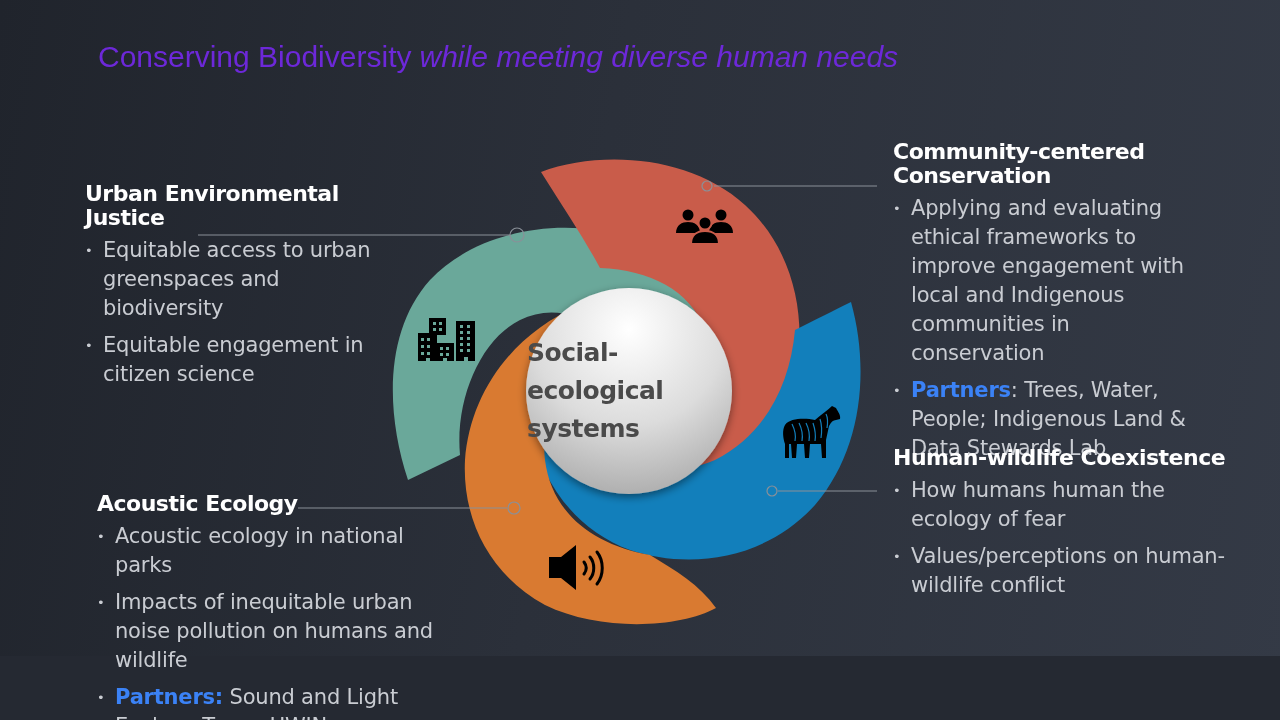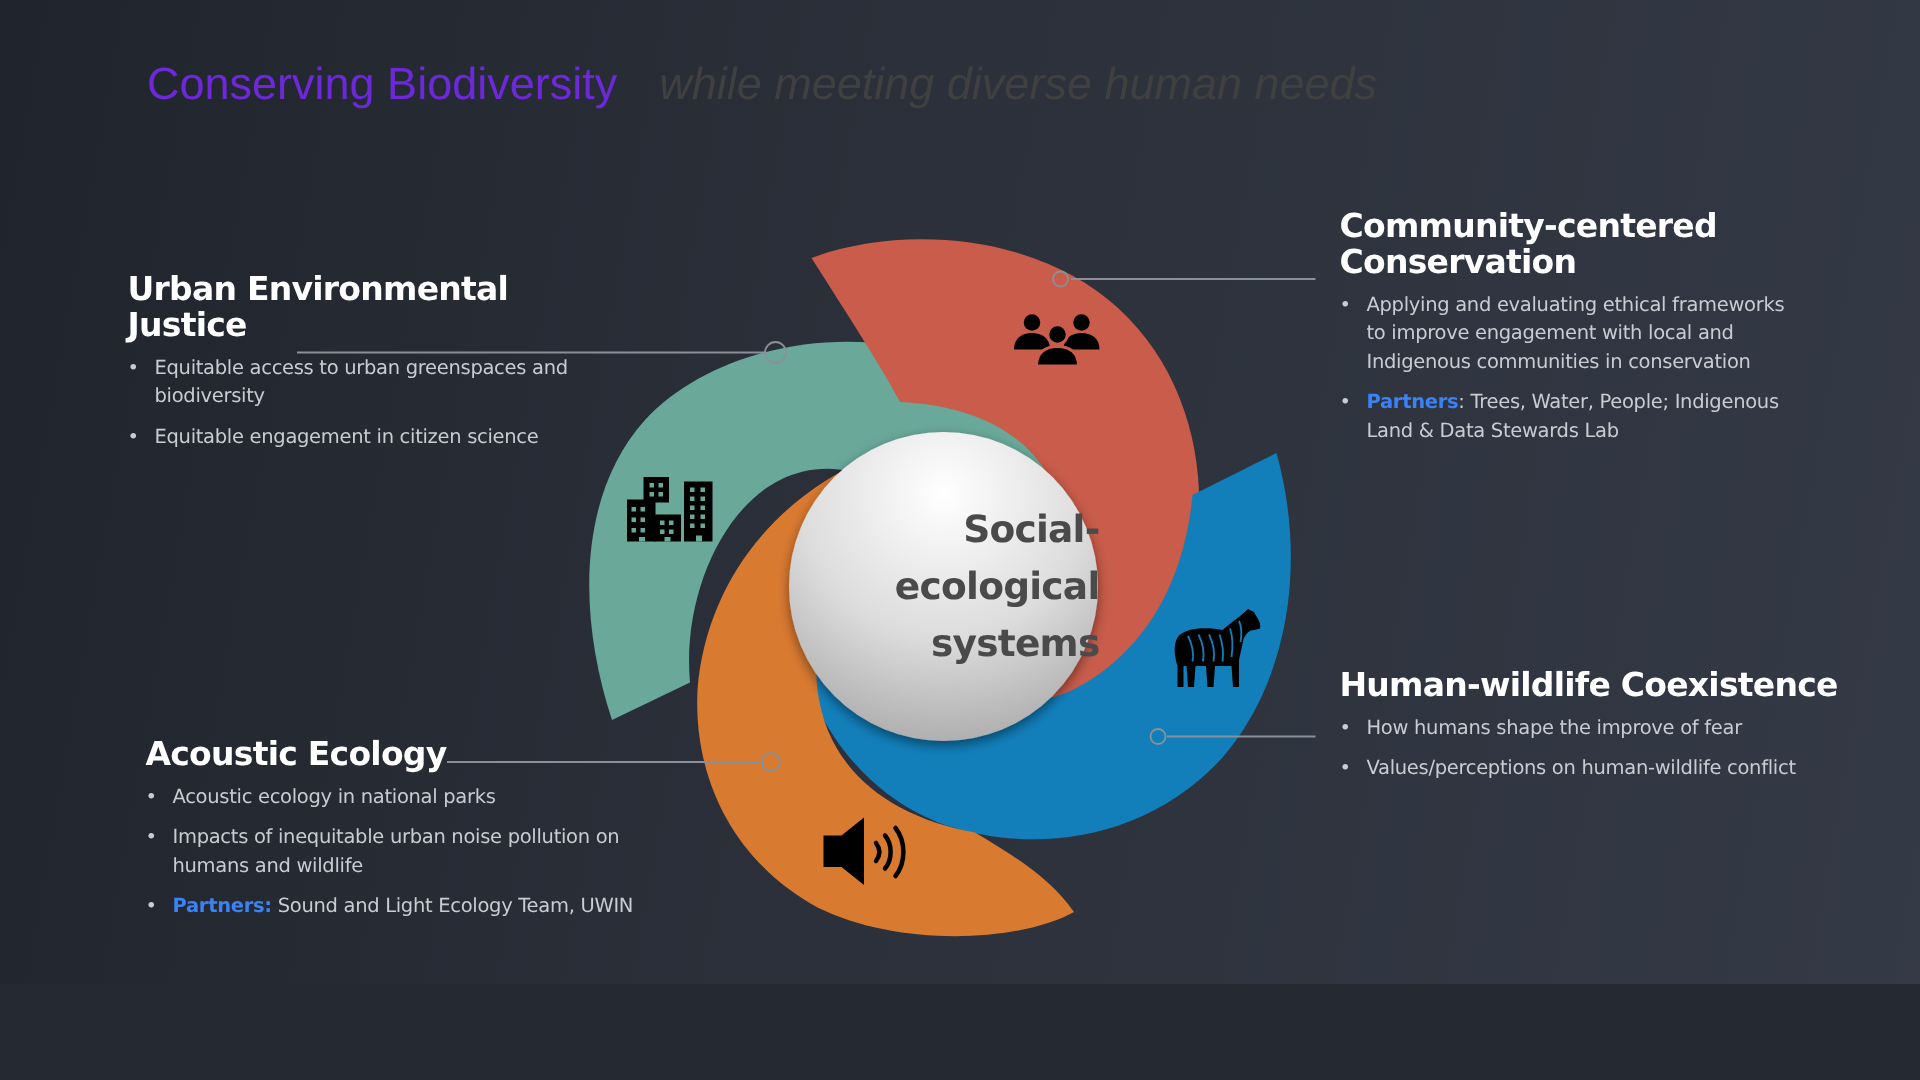--- a/index.html
+++ b/index.html
@@ -10,47 +10,47 @@
   }
   .band-bottom {
     position: absolute; left: 0; top: 656px; width: 1280px; height: 64px;
     background: #252932;
   }
   .title {
     position: absolute; left: 98px; top: 40px; font-size: 30px; white-space: nowrap;
     font-family: "Liberation Sans", sans-serif;
   }
   .title .t-main { color: #6d28d9; }
-  .title .t-sub { color: #404040; font-style: italic; margin-left: 28px; }
+  .title .t-sub { color: #6d28d9; font-style: italic; margin-left: 8px; }
 
   .section { position: absolute; color: #ffffff; }
   .section h2 {
     margin: 0; font-size: 22px; font-weight: bold; line-height: 24px; color: #ffffff;
     font-family: "DejaVu Sans", sans-serif; letter-spacing: -0.5px;
   }
   .section ul { list-style: none; margin: 6px 0 0 0; padding: 0; }
   .section li {
-    position: relative; padding-left: 18px; color: #c9ccd2; font-size: 13px;
-    line-height: 19px; margin-bottom: 8px; font-family: "DejaVu Sans", sans-serif;
+    position: relative; padding-left: 18px; color: #c9ccd2; font-size: 21px;
+    line-height: 29px; margin-bottom: 8px; font-family: "DejaVu Sans", sans-serif;
     letter-spacing: -0.2px;
   }
   .section li::before {
     content: "\2022"; position: absolute; left: 0; top: 0; color: #c9ccd2; font-size: 13px;
   }
   .section li b { color: #3b82f6; font-weight: bold; }
 
   #sec-uej { left: 85px; top: 182px; width: 300px; }
   #sec-ccc { left: 893px; top: 140px; width: 300px; }
   #sec-hwc { left: 893px; top: 446px; width: 340px; }
   #sec-ae  { left: 97px; top: 492px; width: 340px; }
 
   svg.diagram { position: absolute; left: 0; top: 0; }
   .center-label {
     position: absolute; left: 527px; top: 288px; width: 206px; height: 206px;
-    display: flex; flex-direction: column; align-items: flex-end; justify-content: center;
+    display: flex; flex-direction: column; align-items: flex-start; justify-content: center;
     font-family: "DejaVu Sans", sans-serif; font-weight: bold; font-size: 25px;
     line-height: 38px; color: #4a4a4a; text-align: center; letter-spacing: -0.5px;
   }
 </style>
 </head>
 <body>
 
 <div class="band-bottom"></div>
 
 <div class="title">
@@ -212,21 +212,21 @@
   <h2>Community-centered Conservation</h2>
   <ul>
     <li><span>Applying and evaluating ethical frameworks to improve engagement with local and Indigenous communities in conservation</span></li>
     <li><b>Partners</b><span>: Trees, Water, People; Indigenous Land &amp; Data Stewards Lab</span></li>
   </ul>
 </div>
 
 <div class="section" id="sec-hwc">
   <h2>Human-wildlife Coexistence</h2>
   <ul>
-    <li><span>How humans shape the improve of fear</span></li>
+    <li><span>How humans human the ecology of fear</span></li>
     <li><span>Values/perceptions  on human-wildlife conflict</span></li>
   </ul>
 </div>
 
 <div class="section" id="sec-ae">
   <h2>Acoustic Ecology</h2>
   <ul>
     <li><span>Acoustic ecology in national parks</span></li>
     <li><span>Impacts of inequitable urban noise pollution on humans and wildlife</span></li>
     <li><b>Partners:</b><span> Sound and Light Ecology Team, UWIN</span></li>

